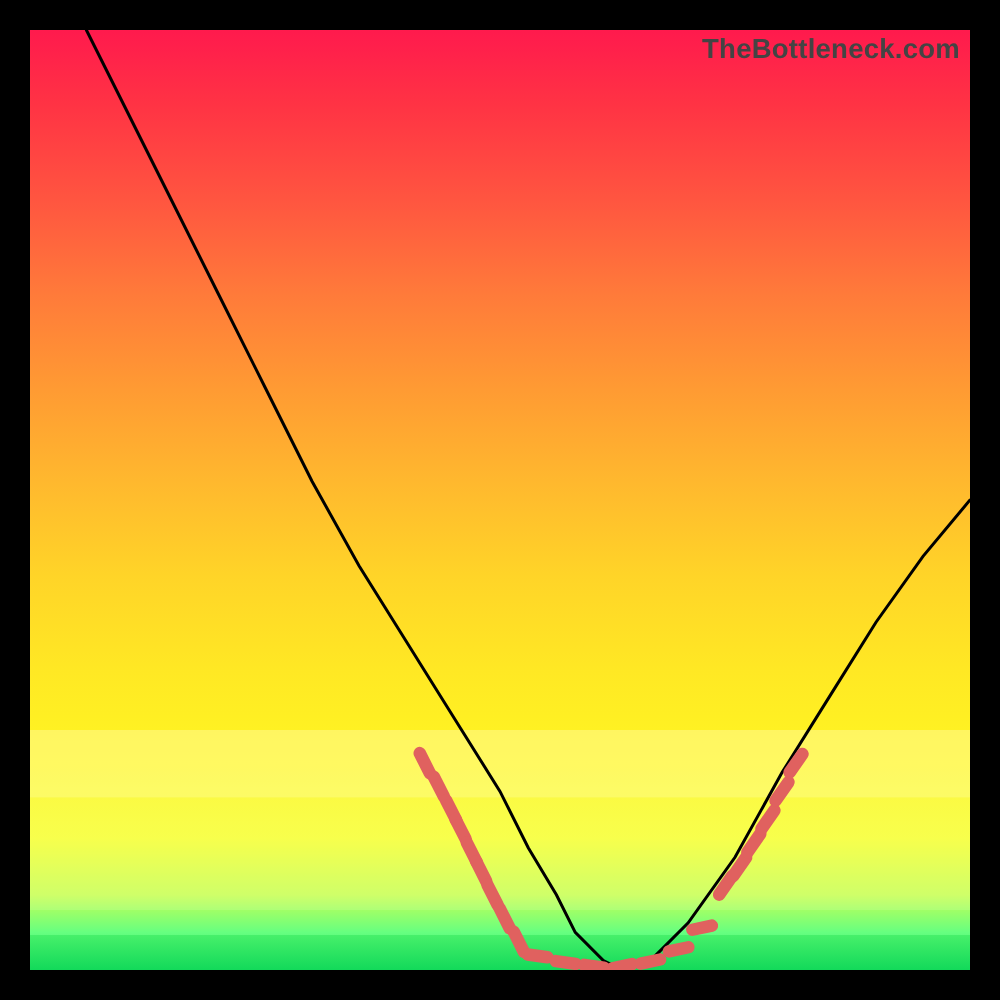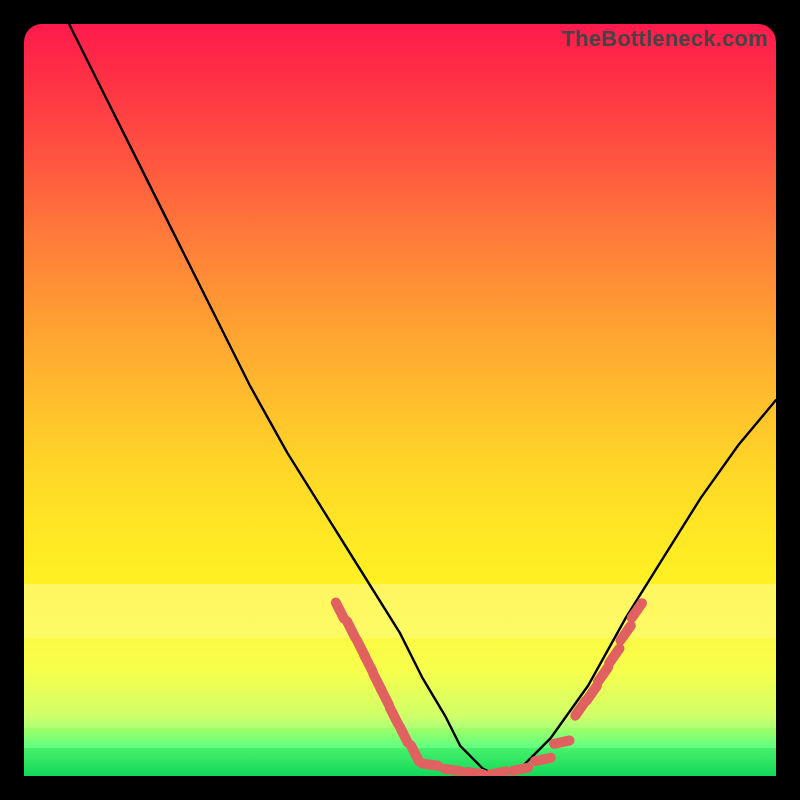--- a/index.html
+++ b/index.html
@@ -25,21 +25,20 @@
       #ff9a33 38%,
       #ffb82e 48%,
       #ffd428 58%,
       #ffe824 68%,
       #fff622 78%,
       #f6ff34 86%,
       #c8ff55 92%,
       #66ff80 96%,
       #16e860 100%
     );
-    border-radius: 18px;
   }
   .watermark {
     position: absolute;
     top: 2px;
     right: 8px;
     color: #444;
     font-size: 22px;
     font-weight: 600;
     letter-spacing: 0.2px;
     user-select: none;

